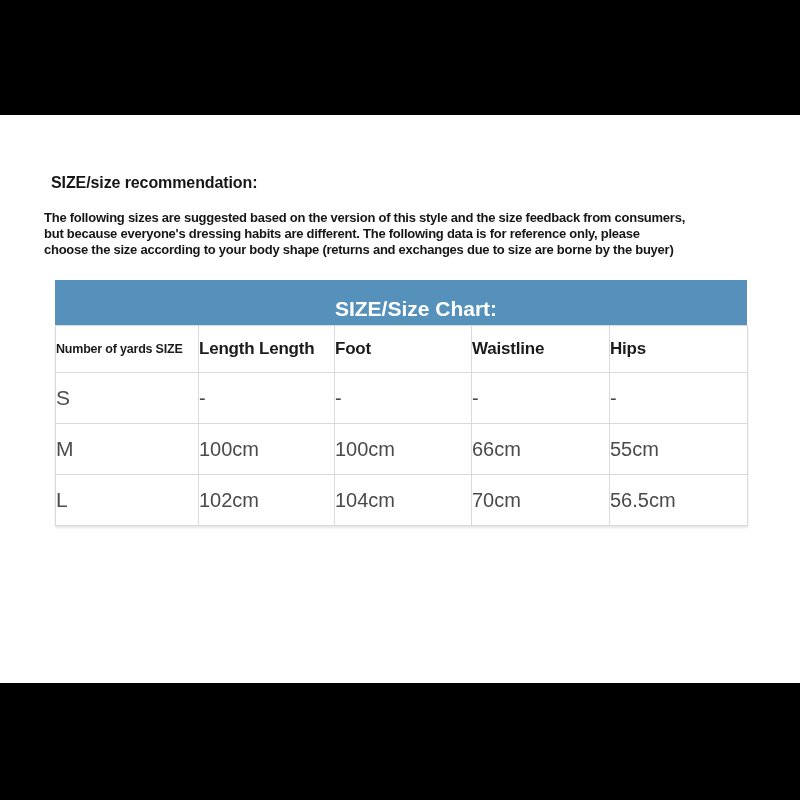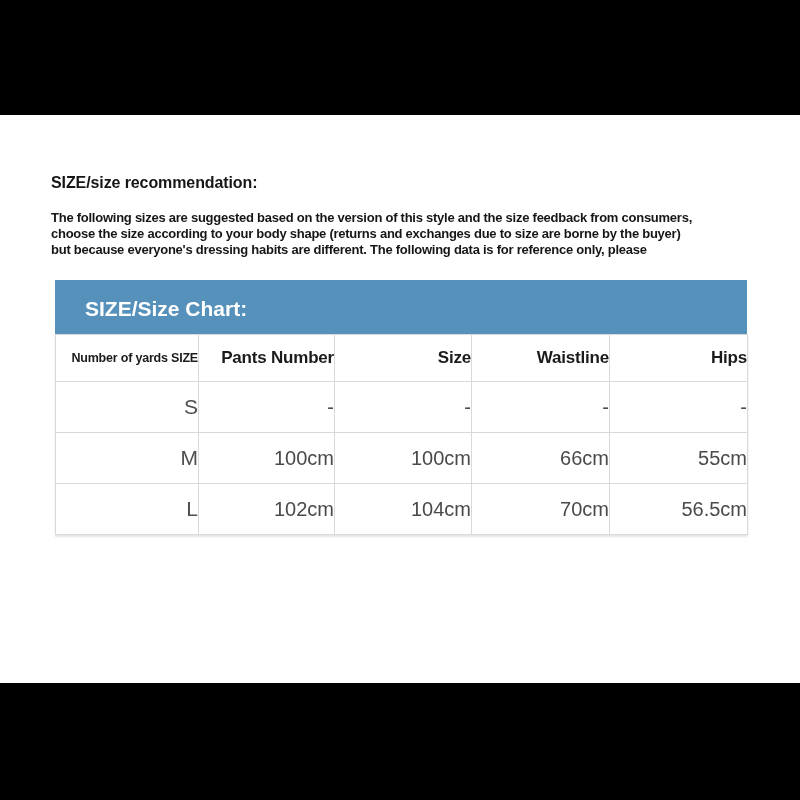--- a/index.html
+++ b/index.html
@@ -20,50 +20,51 @@
     width: 800px; height: 568px;
     background: #ffffff;
   }
   .rec-heading {
     position: absolute; left: 51px; top: 59px;
     font-size: 16px; font-weight: bold; color: #161616;
     letter-spacing: -0.1px;
     white-space: nowrap;
   }
   .rec-paragraph {
-    position: absolute; left: 51px; top: 95px;
+    position: absolute; left: 44px; top: 95px;
     font-size: 13px; font-weight: bold; color: #161616;
     letter-spacing: -0.25px;
     line-height: 16px;
   }
   .rec-paragraph .line { white-space: nowrap; }
   .size-chart {
     position: absolute; left: 55px; top: 165px;
     width: 692px;
   }
   .chart-title {
-    height: 54px; line-height: 57px;
+    height: 45px; line-height: 57px;
     background: #5591bb;
     color: #ffffff;
     font-size: 21px; font-weight: bold;
     padding-left: 30px;
     box-sizing: border-box;
+    text-align: center;
   }
   table.size-table {
     width: 692px;
     border-collapse: collapse;
     table-layout: fixed;
     background: #ffffff;
     border: 1px solid #cfcfcf;
     border-top: none;
     box-shadow: 0 2px 2px rgba(0,0,0,0.10);
   }
   table.size-table th, table.size-table td {
     border: 1px solid #d9d9d9;
-    text-align: right;
+    text-align: left;
     vertical-align: middle;
     padding: 0;
     overflow: hidden;
   }
   table.size-table th {
     height: 46px;
     color: #1b1b1b;
     font-weight: bold;
     font-size: 17px;
     letter-spacing: -0.2px;
@@ -87,40 +88,40 @@
 <body>
 
 <div class="letterbox letterbox-top"></div>
 
 <div class="content">
 
   <div class="rec-heading">SIZE/size recommendation:</div>
 
   <div class="rec-paragraph">
     <div class="line">The following sizes are suggested based on the version of this style and the size feedback from consumers,</div>
+    <div class="line">but because everyone's dressing habits are different. The following data is for reference only, please</div>
     <div class="line">choose the size according to your body shape (returns and exchanges due to size are borne by the buyer)</div>
-    <div class="line">but because everyone's dressing habits are different. The following data is for reference only, please</div>
   </div>
 
   <div class="size-chart">
     <div class="chart-title">SIZE/Size Chart:</div>
 
     <table class="size-table">
       <colgroup>
         <col style="width:143px">
         <col style="width:136px">
         <col style="width:137px">
         <col style="width:138px">
         <col style="width:138px">
       </colgroup>
       <thead>
         <tr>
           <th class="col-size">Number of yards SIZE</th>
-          <th>Pants Number</th>
-          <th>Size</th>
+          <th>Length Length</th>
+          <th>Foot</th>
           <th>Waistline</th>
           <th>Hips</th>
         </tr>
       </thead>
       <tbody>
         <tr>
           <td class="size-cell">S</td>
           <td>-</td>
           <td>-</td>
           <td>-</td>

